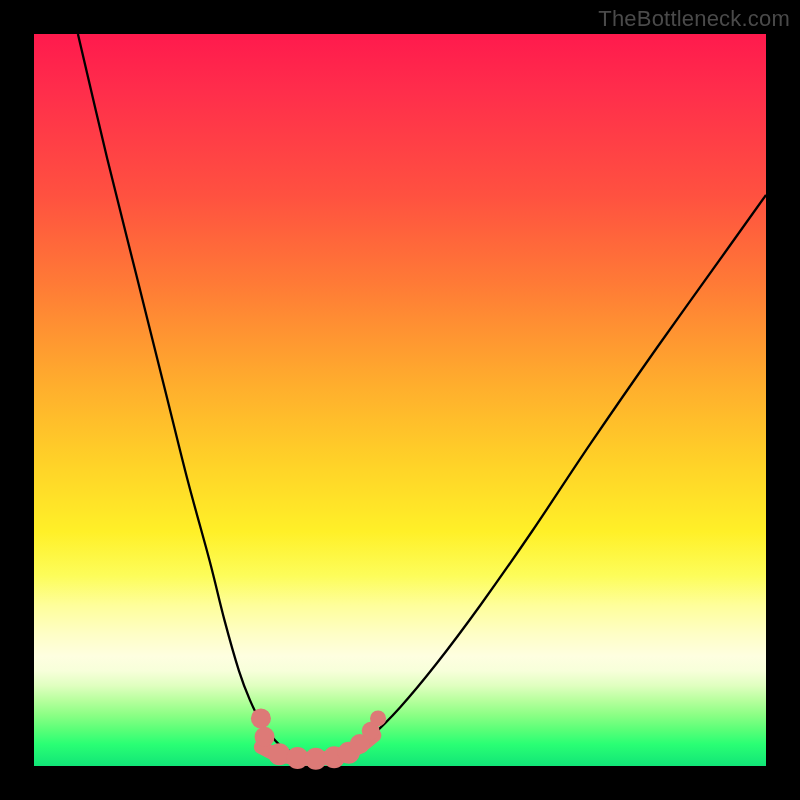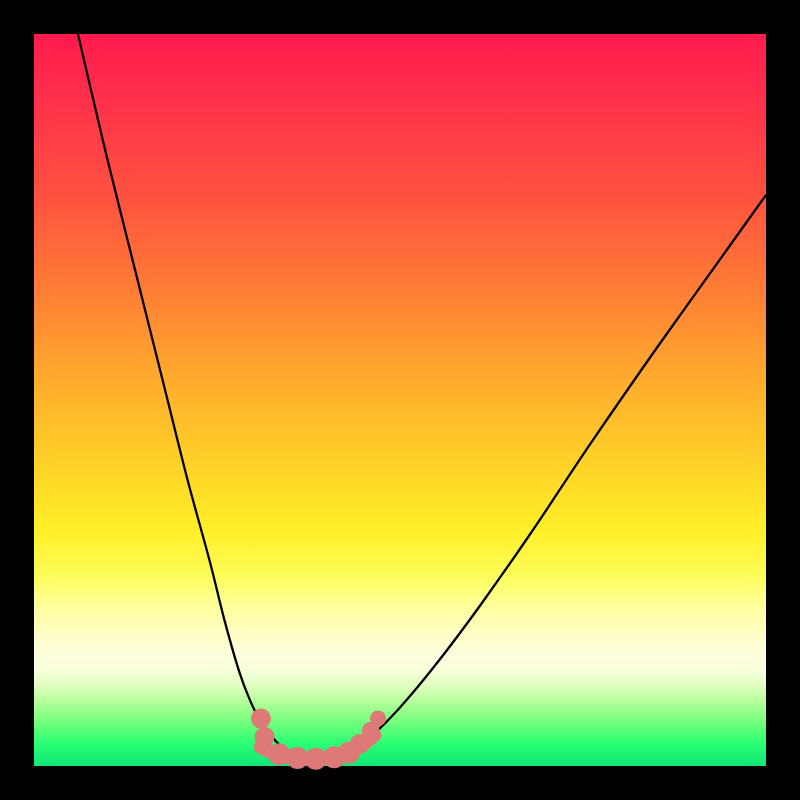--- a/index.html
+++ b/index.html
@@ -83,13 +83,14 @@
         <circle cx="263.52" cy="723.948" r="11" fill="#dd7a77"></circle>
         <circle cx="281.82" cy="724.68" r="11" fill="#dd7a77"></circle>
         <circle cx="300.12" cy="723.216" r="11" fill="#dd7a77"></circle>
         <circle cx="314.76" cy="718.824" r="11" fill="#dd7a77"></circle>
         <circle cx="325.74" cy="710.04" r="10" fill="#dd7a77"></circle>
         <circle cx="336.72" cy="696.864" r="9" fill="#dd7a77"></circle>
         <circle cx="344.03999999999996" cy="684.42" r="8" fill="#dd7a77"></circle>
       </g>
   </svg>
 
+  <div class="watermark">TheBottleneck.com</div>
 </div>
 
 </body></html>

